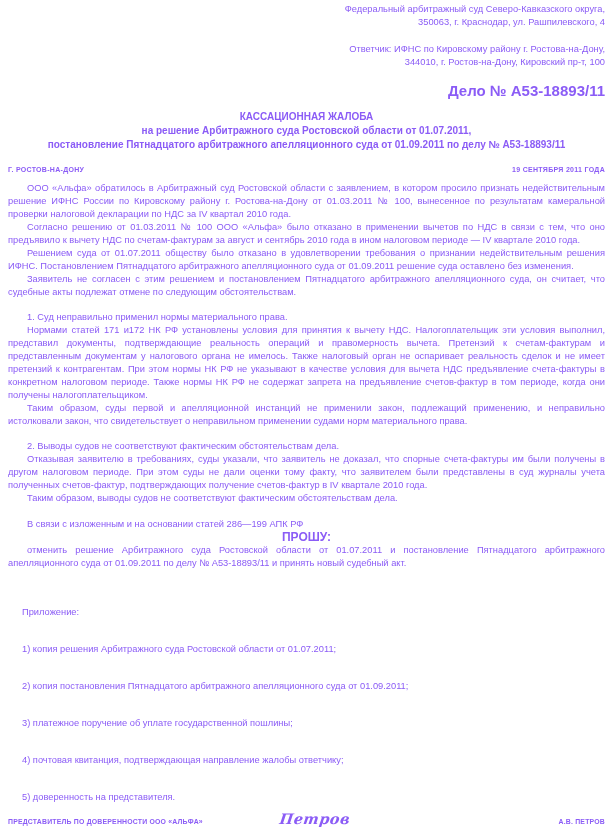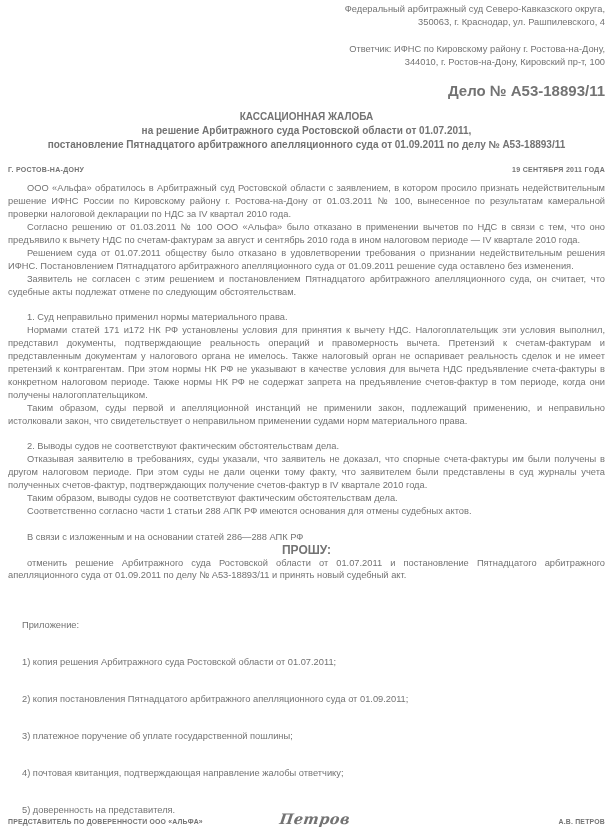--- a/index.html
+++ b/index.html
@@ -4,21 +4,21 @@
 <style>
   html, body { margin: 0; padding: 0; background: #ffffff; }
   .page {
     width: 612px;
     height: 832px;
     background: #ffffff;
     position: relative;
     box-sizing: border-box;
     padding: 3px 7px 0 8px;
     font-family: "Liberation Sans", sans-serif;
-    color: #737373;
+    color: #8b5cf6;
     overflow: hidden;
   }
   
   .addr-block { text-align: right; font-size: 9.3px; line-height: 13.3px; }
   .addr-group { margin-bottom: 13px; }
   .addr-group:last-child { margin-bottom: 0; }
   .bold { font-weight: bold; }
   .case-line { text-align: right; font-weight: bold; font-size: 15px; margin-top: 15px; }
   
   .doc-title { margin-top: 13px; text-align: center; font-weight: bold; font-size: 10px; line-height: 13.6px; }
@@ -83,23 +83,22 @@
     <p>Решением суда от 01.07.2011 обществу было отказано в удовлетворении требования о признании недействительным решения ИФНС. Постановлением Пятнадцатого арбитражного апелляционного суда от 01.09.2011 решение суда оставлено без изменения.</p>
     <p>Заявитель не согласен с этим решением и постановлением Пятнадцатого арбитражного апелляционного суда, он считает, что судебные акты подлежат отмене по следующим обстоятельствам.</p>
     <div class="spacer"></div>
     <p>1. Суд неправильно применил нормы материального права.</p>
     <p>Нормами статей 171 и172 НК РФ установлены условия для принятия к вычету НДС. Налогоплательщик эти условия выполнил, представил документы, подтверждающие реальность операций и правомерность вычета. Претензий к счетам-фактурам и представленным документам у налогового органа не имелось. Также налоговый орган не оспаривает реальность сделок и не имеет претензий к контрагентам. При этом нормы НК РФ не указывают в качестве условия для вычета НДС предъявление счета-фактуры в конкретном налоговом периоде. Также нормы НК РФ не содержат запрета на предъявление счетов-фактур в том периоде, когда они получены налогоплательщиком.</p>
     <p>Таким образом, суды первой и апелляционной инстанций не применили закон, подлежащий применению, и неправильно истолковали закон, что свидетельствует о неправильном применении судами норм материального права.</p>
     <div class="spacer"></div>
     <p>2. Выводы судов не соответствуют фактическим обстоятельствам дела.</p>
     <p>Отказывая заявителю в требованиях, суды указали, что заявитель не доказал, что спорные счета-фактуры им были получены в другом налоговом периоде. При этом суды не дали оценки тому факту, что заявителем были представлены в суд журналы учета полученных счетов-фактур, подтверждающих получение счетов-фактур в IV квартале 2010 года.</p>
     <p>Таким образом, выводы судов не соответствуют фактическим обстоятельствам дела.</p>
-    <p>Соответственно согласно части 1 статьи 288 АПК РФ имеются основания для отмены судебных актов.</p>
     <div class="spacer"></div>
-    <p>В связи с изложенным и на основании статей 286—288 АПК РФ</p>
+    <p>В связи с изложенным и на основании статей 286—199 АПК РФ</p>
     <p class="request-heading">ПРОШУ:</p>
     <p>отменить решение Арбитражного суда Ростовской области от 01.07.2011 и постановление Пятнадцатого арбитражного апелляционного суда от 01.09.2011 по делу № А53-18893/11 и принять новый судебный акт.</p>
     <div class="spacer"></div>
     <div class="appendix">
       <div>Приложение:</div>
       <div>1) копия решения Арбитражного суда Ростовской области от 01.07.2011;</div>
       <div>2) копия постановления Пятнадцатого арбитражного апелляционного суда от 01.09.2011;</div>
       <div>3) платежное поручение об уплате государственной пошлины;</div>
       <div>4) почтовая квитанция, подтверждающая направление жалобы ответчику;</div>
       <div>5) доверенность на представителя.</div>

